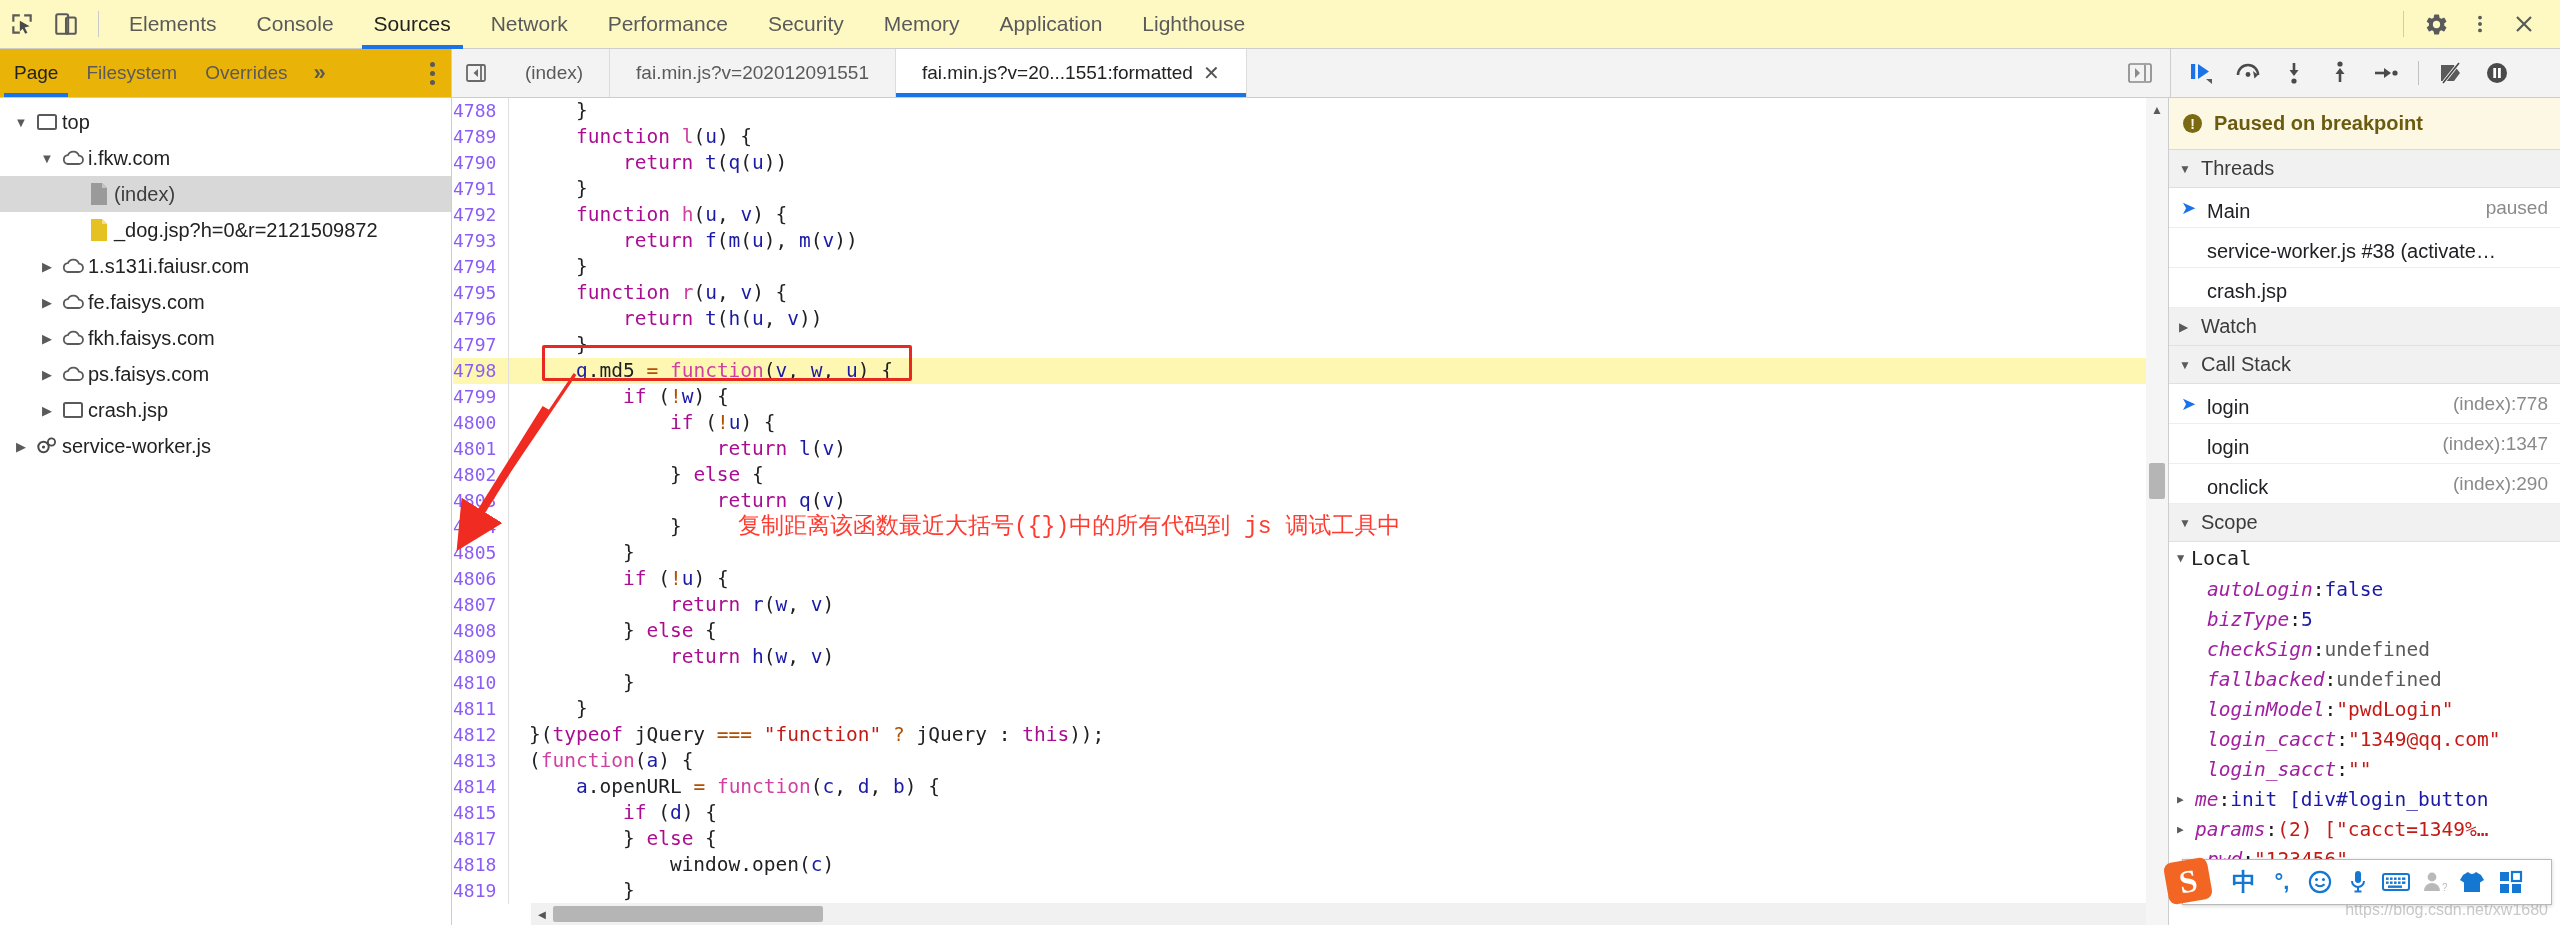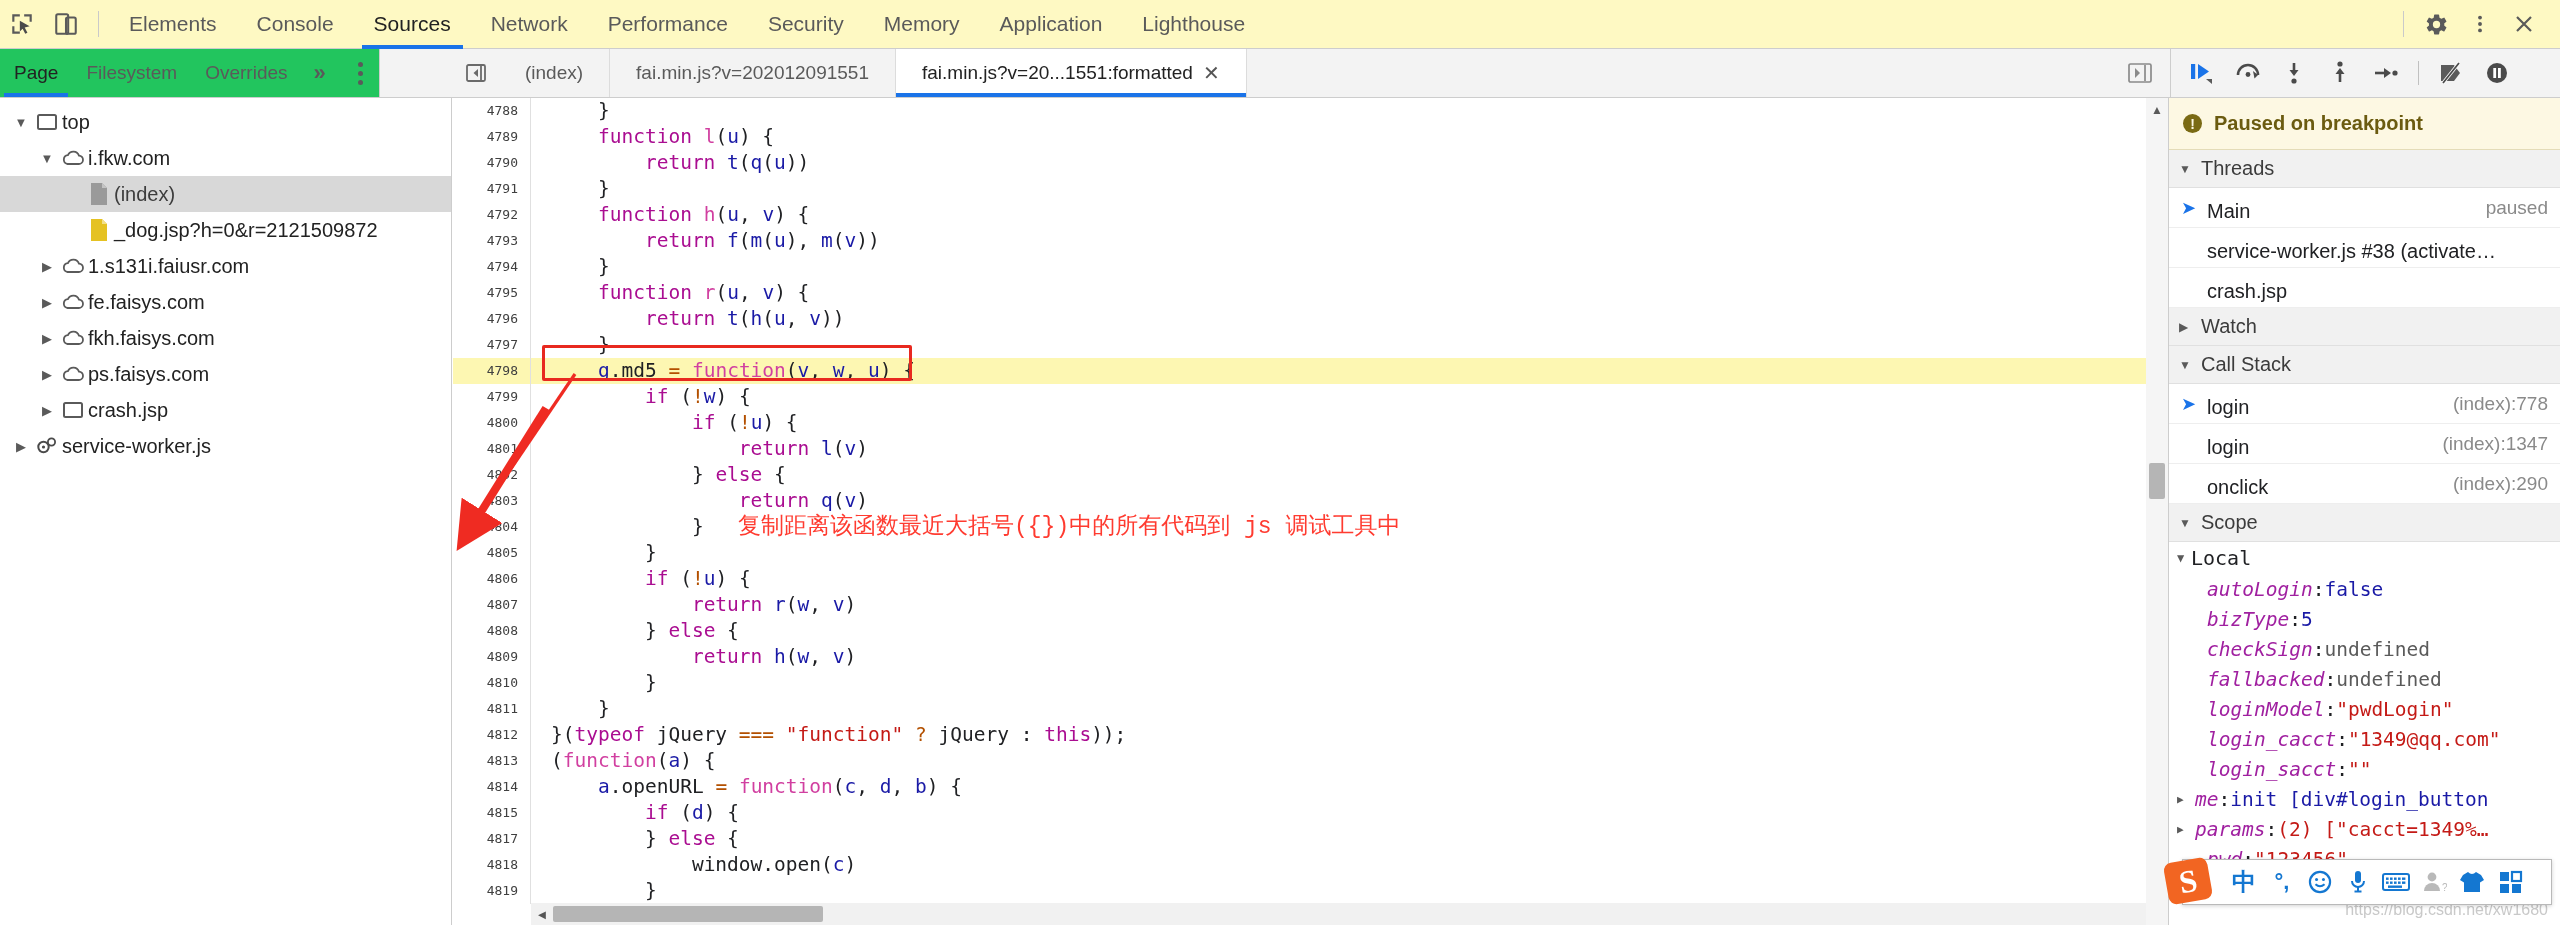--- a/index.html
+++ b/index.html
@@ -49,23 +49,23 @@
   
   .subbar {
     position: absolute; top: 49px; left: 0;
     width: 2560px; height: 49px;
     background: #f3f3f3;
     border-bottom: 1px solid #cdcdcd;
   }
 
   
   .nav-tabs {
-    position: absolute; top: 0; left: 0; width: 380px; height: 48px;
+    position: absolute; top: 0; left: 0; width: 452px; height: 48px;
     display: flex; align-items: center;
-    background: #22c55e;
+    background: #eab308;
     border-right: 1px solid #cdcdcd;
   }
   .nav-tab {
     display: flex; align-items: center; height: 48px;
     padding: 0 14px; font-size: 19px; color: #5a5a5a;
     position: relative; cursor: pointer; white-space: nowrap;
   }
   .nav-tab.active { color: #222; }
   .nav-tab.active::after {
     content: ""; position: absolute; left: 4px; right: 4px; bottom: 0;
@@ -158,22 +158,22 @@
   }
   .code-wrap {
     position: relative;
     font-family: "DejaVu Sans Mono", "Liberation Mono", monospace;
     font-size: 19.5px;
     line-height: 26px;
   }
   .code-line { display: flex; height: 26px; align-items: center; position: relative; }
   .code-line.hl { background: #fdf7b2; }
   .ln {
-    width: 78px; flex: none; text-align: right; padding-right: 12px;
-    color: #404040; font-size: 13px; user-select: none;
+    width: 56px; flex: none; text-align: right; padding-right: 12px;
+    color: #8b5cf6; font-size: 18px; user-select: none;
     border-right: 1px solid #e0e0e0;
   }
   .code-line.hl .ln { background: #fdf7b2; }
   .ctext { padding-left: 20px; white-space: pre; color: #202124; }
 
   
   .kw   { color: #aa0d91; }   
   .fn   { color: #d13fa0; }   
   .var  { color: #1a1aa6; }   
   .str  { color: #c41a16; }   

